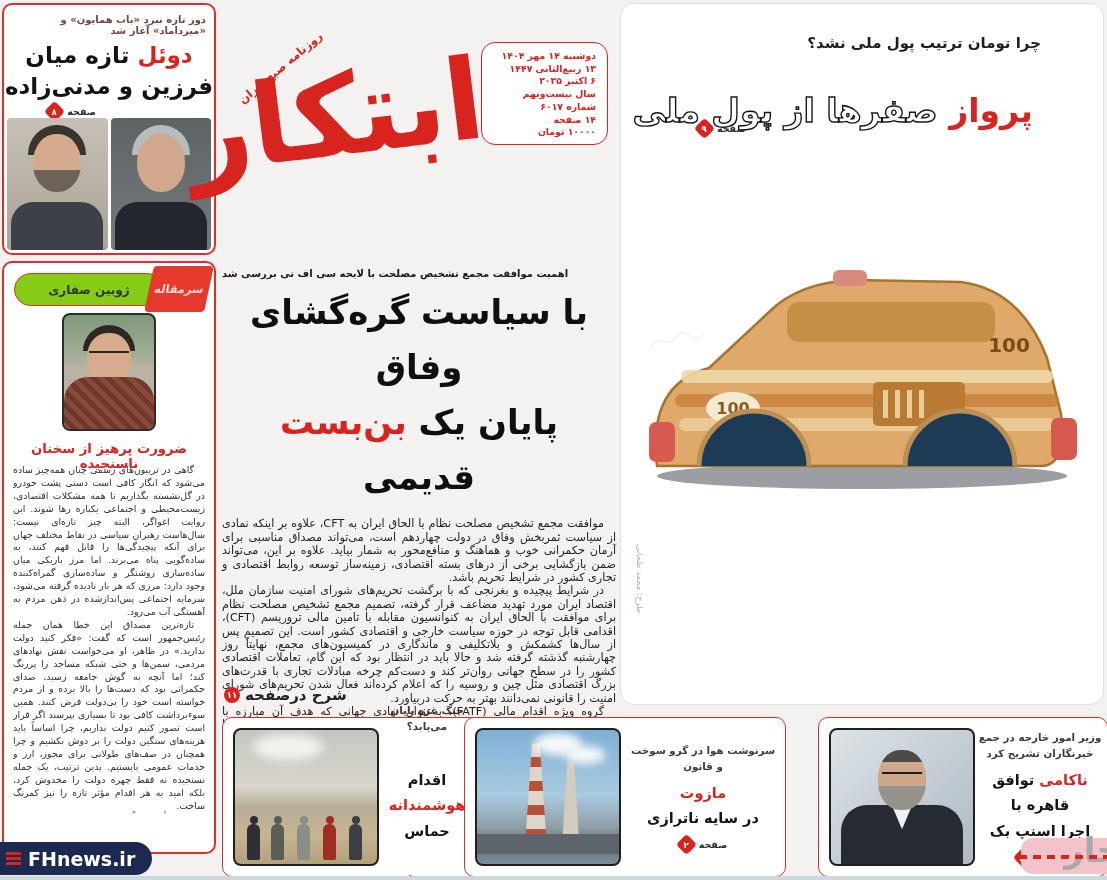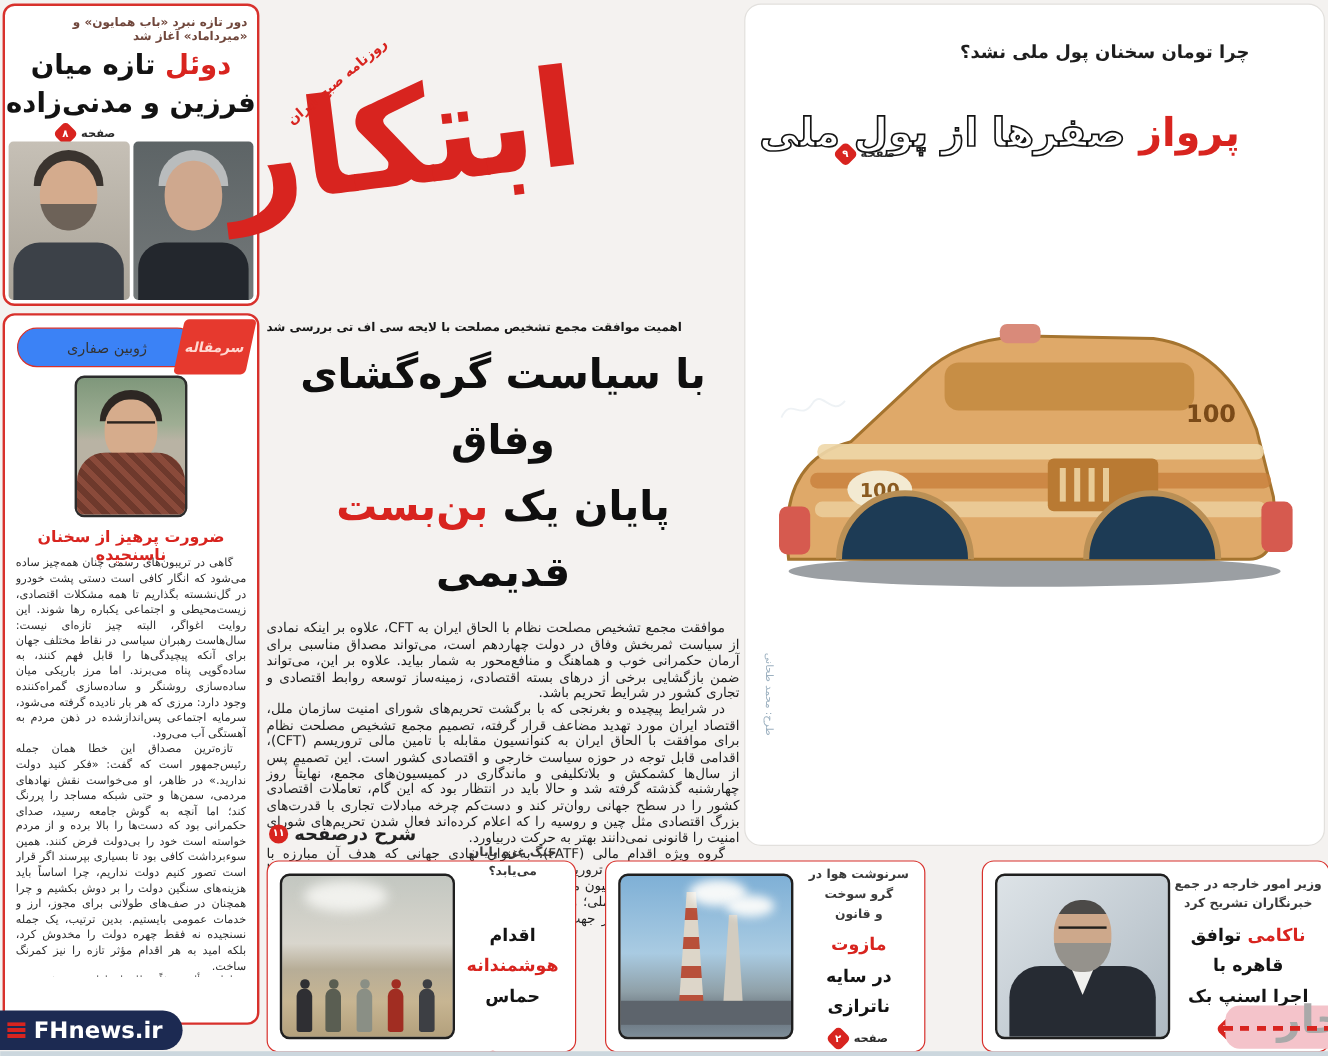--- a/index.html
+++ b/index.html
@@ -57,23 +57,23 @@
   .moneycar { position:absolute; left:10px; top:140px; width:464px; height:548px; border-radius:10px; overflow:hidden;
               background:
                 radial-gradient(rgba(255,255,255,.05) 1px, transparent 1.6px),
                 linear-gradient(155deg,#2f5877 0%,#24476 personally 0%,#24476a 38%,#1b3a54 72%,#163046 100%);
               background-size:7px 7px, 100% 100%; }
   .signature { position:absolute; left:16px; top:182px; opacity:.75; }
   .credit { position:absolute; left:4px; top:400px; writing-mode:vertical-rl; font-size:8.5px; color:#9db1c0; letter-spacing:1px; }
 
   
   .editorial { left:2px; top:261px; width:214px; height:593px; }
-  .author-pill { position:absolute; left:10px; top:10px; width:150px; height:33px; background:#3b82f6;
+  .author-pill { position:absolute; left:10px; top:10px; width:150px; height:33px; background:#84cc16;
                  border:1.5px solid #d8312c; border-radius:17px; display:flex; align-items:center; justify-content:center;
-                 font-size:12px; font-weight:normal; color:#333; }
+                 font-size:12px; font-weight:bold; color:#333; }
   .ed-label { position:absolute; right:5px; top:3px; width:60px; height:46px; background:#e6392e; transform:skewX(-12deg);
               border-radius:4px; display:flex; align-items:center; justify-content:center;
               color:#ffd9d2; font-size:11.5px; font-weight:bold; }
   .ed-photo { position:absolute; left:50%; transform:translateX(-50%); top:50px; width:94px; height:118px;
               border:2px solid #2c2c2c; border-radius:8px; overflow:hidden;
               background:linear-gradient(180deg,#7f977b 0%,#9fae94 34%,#b9b3a4 46%,#b9b3a4 100%); }
   .ed-photo .hair { position:absolute; top:10px; left:50%; transform:translateX(-50%); width:52px; height:26px; border-radius:26px 26px 0 0; background:#2d2723; }
   .ed-photo .face { position:absolute; top:18px; left:50%; transform:translateX(-50%); width:44px; height:52px; border-radius:46%; background:#d6ac8c; }
   .ed-photo .glasses { position:absolute; top:36px; left:50%; transform:translateX(-50%); width:40px; height:9px;
                        border-top:2.5px solid #2c241f; }
@@ -108,21 +108,21 @@
   
   .gaza { left:222px; width:258px; }
   .gaza .btext { left:158px; right:6px;gap:33px; }
   .ph-gaza { background:linear-gradient(180deg,#c3c7c1 0%,#d9d6cd 42%,#b7ad97 58%,#c7b592 78%,#b3a07c 100%); }
   .ph-gaza .smoke { position:absolute; top:4px; left:18px; width:70px; height:26px; border-radius:50%;
                     background:rgba(245,245,242,.9); filter:blur(5px); }
   .fig { position:absolute; bottom:4px; width:13px; height:36px; border-radius:6px 6px 2px 2px; }
   .fig::before { content:''; position:absolute; top:-8px; left:2.5px; width:8px; height:8px; border-radius:50%; background:inherit; }
 
   
-  .mazut { left:504px; width:267px; }
+  .mazut { left:464px; width:322px; }
   .mazut .btext { left:162px; right:6px; }
   .ph-mazut { background:linear-gradient(180deg,#7fb0d6 0%,#a9cbe2 48%,#8fa0a8 72%,#667079 86%,#7d8d99 100%); }
   .stack1 { position:absolute; left:34%; top:10%; width:15%; height:74%;
             background:repeating-linear-gradient(180deg,#ddd6c9 0 14px,#b8503a 14px 24px);
             clip-path:polygon(32% 0,68% 0,100% 100%,0 100%); }
   .stack2 { position:absolute; left:60%; top:24%; width:12%; height:60%; background:#d2ccc0;
             clip-path:polygon(30% 0,70% 0,100% 100%,0 100%); }
   .plume { position:absolute; border-radius:50%; background:rgba(252,252,250,.95); filter:blur(4px); }
 
   
@@ -175,23 +175,32 @@
       <div class="portrait p-madani">
         <span class="hair"></span>
         <span class="face"></span>
         <span class="torso"></span>
       </div>
     </div>
   </section>
 
   <div class="logo">ابتکار</div>
   <div class="tagline">روزنامه صبح ایران</div>
+  <div class="datebox">
+    <div>دوشنبه ۱۴ مهر ۱۴۰۴</div>
+    <div>۱۳ ربیع‌الثانی ۱۴۴۷</div>
+    <div>۶ اکتبر ۲۰۲۵</div>
+    <div>سال بیست‌ونهم</div>
+    <div>شماره ۶۰۱۷</div>
+    <div>۱۴ صفحه</div>
+    <div>۱۰۰۰۰ تومان</div>
+  </div>
 
   <section class="card lead">
-    <div class="lead-kicker">چرا تومان سخنان پول ملی نشد؟</div>
+    <div class="lead-kicker">چرا تومان ترتیب پول ملی نشد؟</div>
     <div class="lead-h">
       <span class="red">پرواز</span>
       <span class="outline">صفرها از پول ملی</span>
     </div>
     <span class="pbadge">
       <span class="pl">صفحه</span>
       <span class="pn">
           <b>۹</b>
         </span>
     </span>

